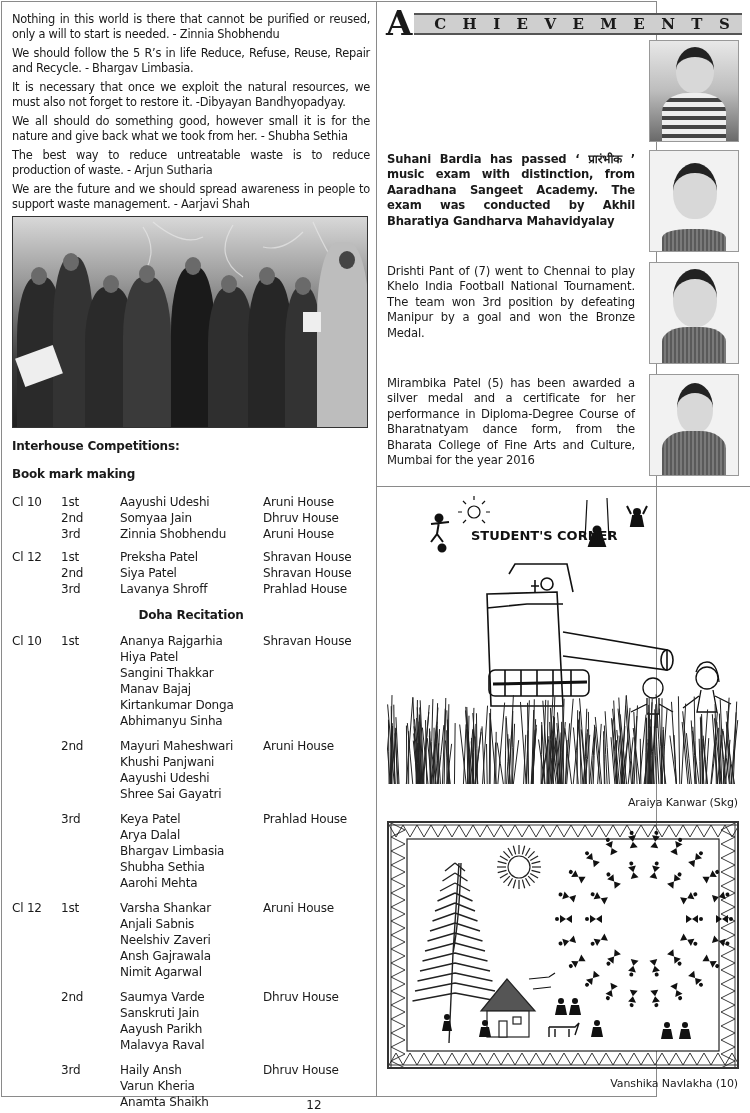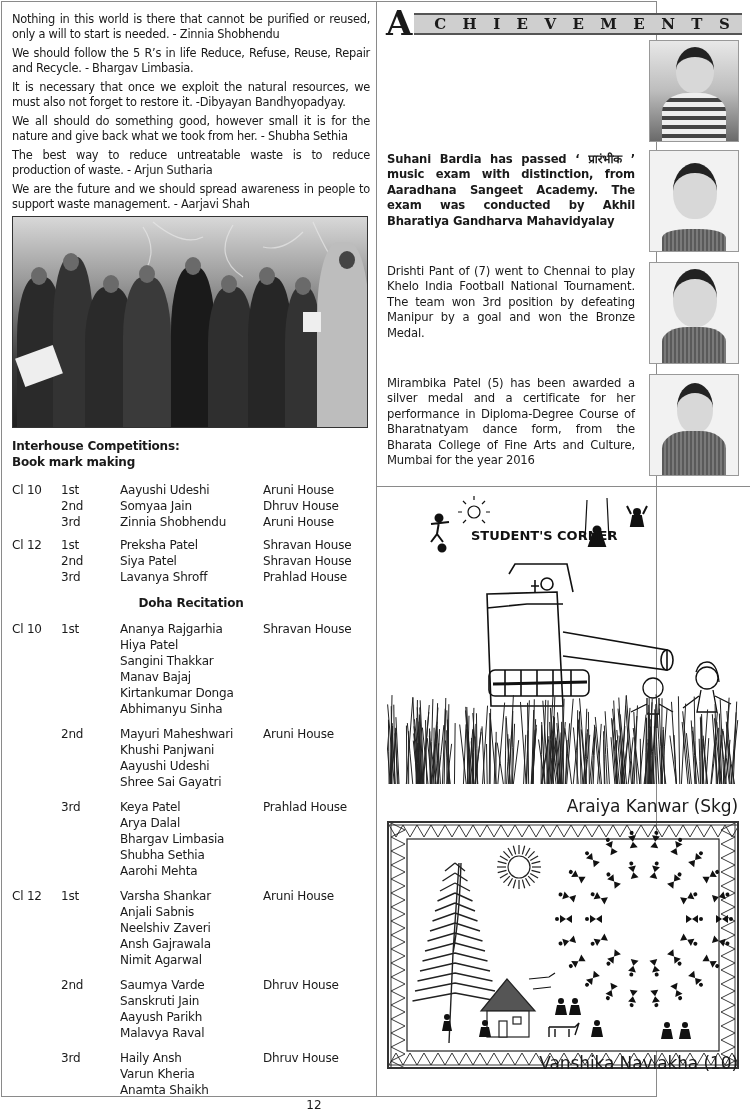--- a/index.html
+++ b/index.html
@@ -9,42 +9,42 @@
   .col-divider { position: absolute; left: 374px; top: 0; width: 1px; height: 100%; background: #8a8a8a; }
   .left { position: absolute; left: 10px; top: 10px; width: 358px; }
   .quote { font-size: 11.4px; line-height: 15px; text-align: justify; letter-spacing: -0.25px; margin-bottom: 4px; }
   .group-photo { width: 356px; height: 212px; margin-top: 4px; background: #555; position: relative; overflow: hidden; border: 1px solid #333; }
   .group-photo .sky { position: absolute; inset: 0; background: linear-gradient(180deg, #d8d8d8 0%, #9a9a9a 30%, #3a3a3a 70%, #1e1e1e 100%); }
   .group-photo .person { position: absolute; bottom: 0; background: #2a2a2a; border-radius: 40% 40% 0 0; }
   .group-photo .head { position: absolute; width: 16px; height: 18px; border-radius: 50%; background: #6a6a6a; }
   .group-photo .paper { position: absolute; background: #eee; }
   .heading { font-weight: bold; font-size: 12px; line-height: 16px; letter-spacing: -0.2px; }
   .h-inter { margin-top: 10px; }
-  .h-book { margin-top: 0; margin-bottom: 12px; }
+  .h-book { margin-top: 12px; margin-bottom: 12px; }
   .h-doha { margin-top: 10px; margin-bottom: 10px; text-align: center; }
   .comp-row { display: flex; font-size: 12px; line-height: 16px; letter-spacing: -0.2px; margin-bottom: 7px; }
   .c-class { width: 49px; }
   .c-pos { width: 59px; }
   .c-names { width: 143px; }
   .c-house { flex: 1; }
   .c-names div, .c-pos div, .c-house div { height: 16px; }
 
   .right { position: absolute; left: 375px; top: 0; width: 373px; }
   .ach-title { position: absolute; left: 9px; top: 6px; width: 356px; height: 28px; }
   .ach-A { position: absolute; left: 0; top: -2px; font-family: "DejaVu Serif", serif; font-weight: bold; font-size: 34px; line-height: 34px; }
   .ach-band { position: absolute; left: 28px; top: 5px; right: 0; height: 22px; background: #cfcfcf; border-top: 2px solid #555; border-bottom: 2px solid #555; display: flex; justify-content: space-around; align-items: center; padding: 0 4px 0 12px; }
   .ach-band span { font-family: "DejaVu Serif", serif; font-weight: bold; font-size: 15px; }
   .ach-item { position: absolute; left: 10px; width: 352px; }
   .ach-text { width: 248px; font-size: 11.6px; line-height: 15.4px; text-align: justify; letter-spacing: -0.15px; }
   .ach-photo { position: absolute; right: 0; width: 90px; border: 1px solid #999; background: linear-gradient(180deg, #e8e8e8 0%, #bdbdbd 50%, #6a6a6a 100%); overflow: hidden; }
   .ach-photo .face { position: absolute; left: 26px; width: 38px; height: 46px; border-radius: 50% 50% 45% 45%; background: #d8d8d8; border-top: 10px solid #222; }
   .ach-photo .body { position: absolute; left: 12px; right: 12px; bottom: 0; border-radius: 40% 40% 0 0; background: repeating-linear-gradient(90deg, #5a5a5a 0 2px, #7a7a7a 2px 4px); }
   .divider-h { position: absolute; left: 0; width: 373px; height: 1px; background: #8a8a8a; }
   .drawing { position: absolute; left: 10px; width: 352px; }
-  .caption { position: absolute; right: 12px; font-size: 17px; letter-spacing: -0.1px; }
+  .caption { position: absolute; right: 12px; font-size: 11px; letter-spacing: -0.1px; }
   .page-number { position: absolute; left: 0; width: 628px; top: 1098px; text-align: center; font-size: 12px; }
 </style>
 </head>
 <body>
 
 <div class="page">
   <div class="col-divider"></div>
 
   <div class="left">
     <div>
@@ -872,17 +872,17 @@
             <path d="M204 204 L212 204 L214 214 L202 214 Z"></path>
           <circle cx="278" cy="202" r="3"></circle>
             <path d="M274 206 L282 206 L284 216 L272 216 Z"></path>
           <circle cx="296" cy="202" r="3"></circle>
             <path d="M292 206 L300 206 L302 216 L290 216 Z"></path>
           <path d="M160 204 L186 204 L190 200 L186 212 M160 204 L160 214 M166 206 L166 214 M180 206 L180 214" stroke="#111" stroke-width="1.4" fill="none"></path>
           <path d="M140 156 L160 154 L166 150 M144 166 L162 164" stroke="#111" stroke-width="1.2" fill="none"></path>
         </g>
       </svg>
     </div>
-    <div class="caption" style="top:1051px;">Vanshika Navlakha (10)</div>
+    <div class="caption" style="top:1075px;">Vanshika Navlakha (10)</div>
   </div>
 </div>
 
 <div class="page-number">12</div>
 
 </body></html>

